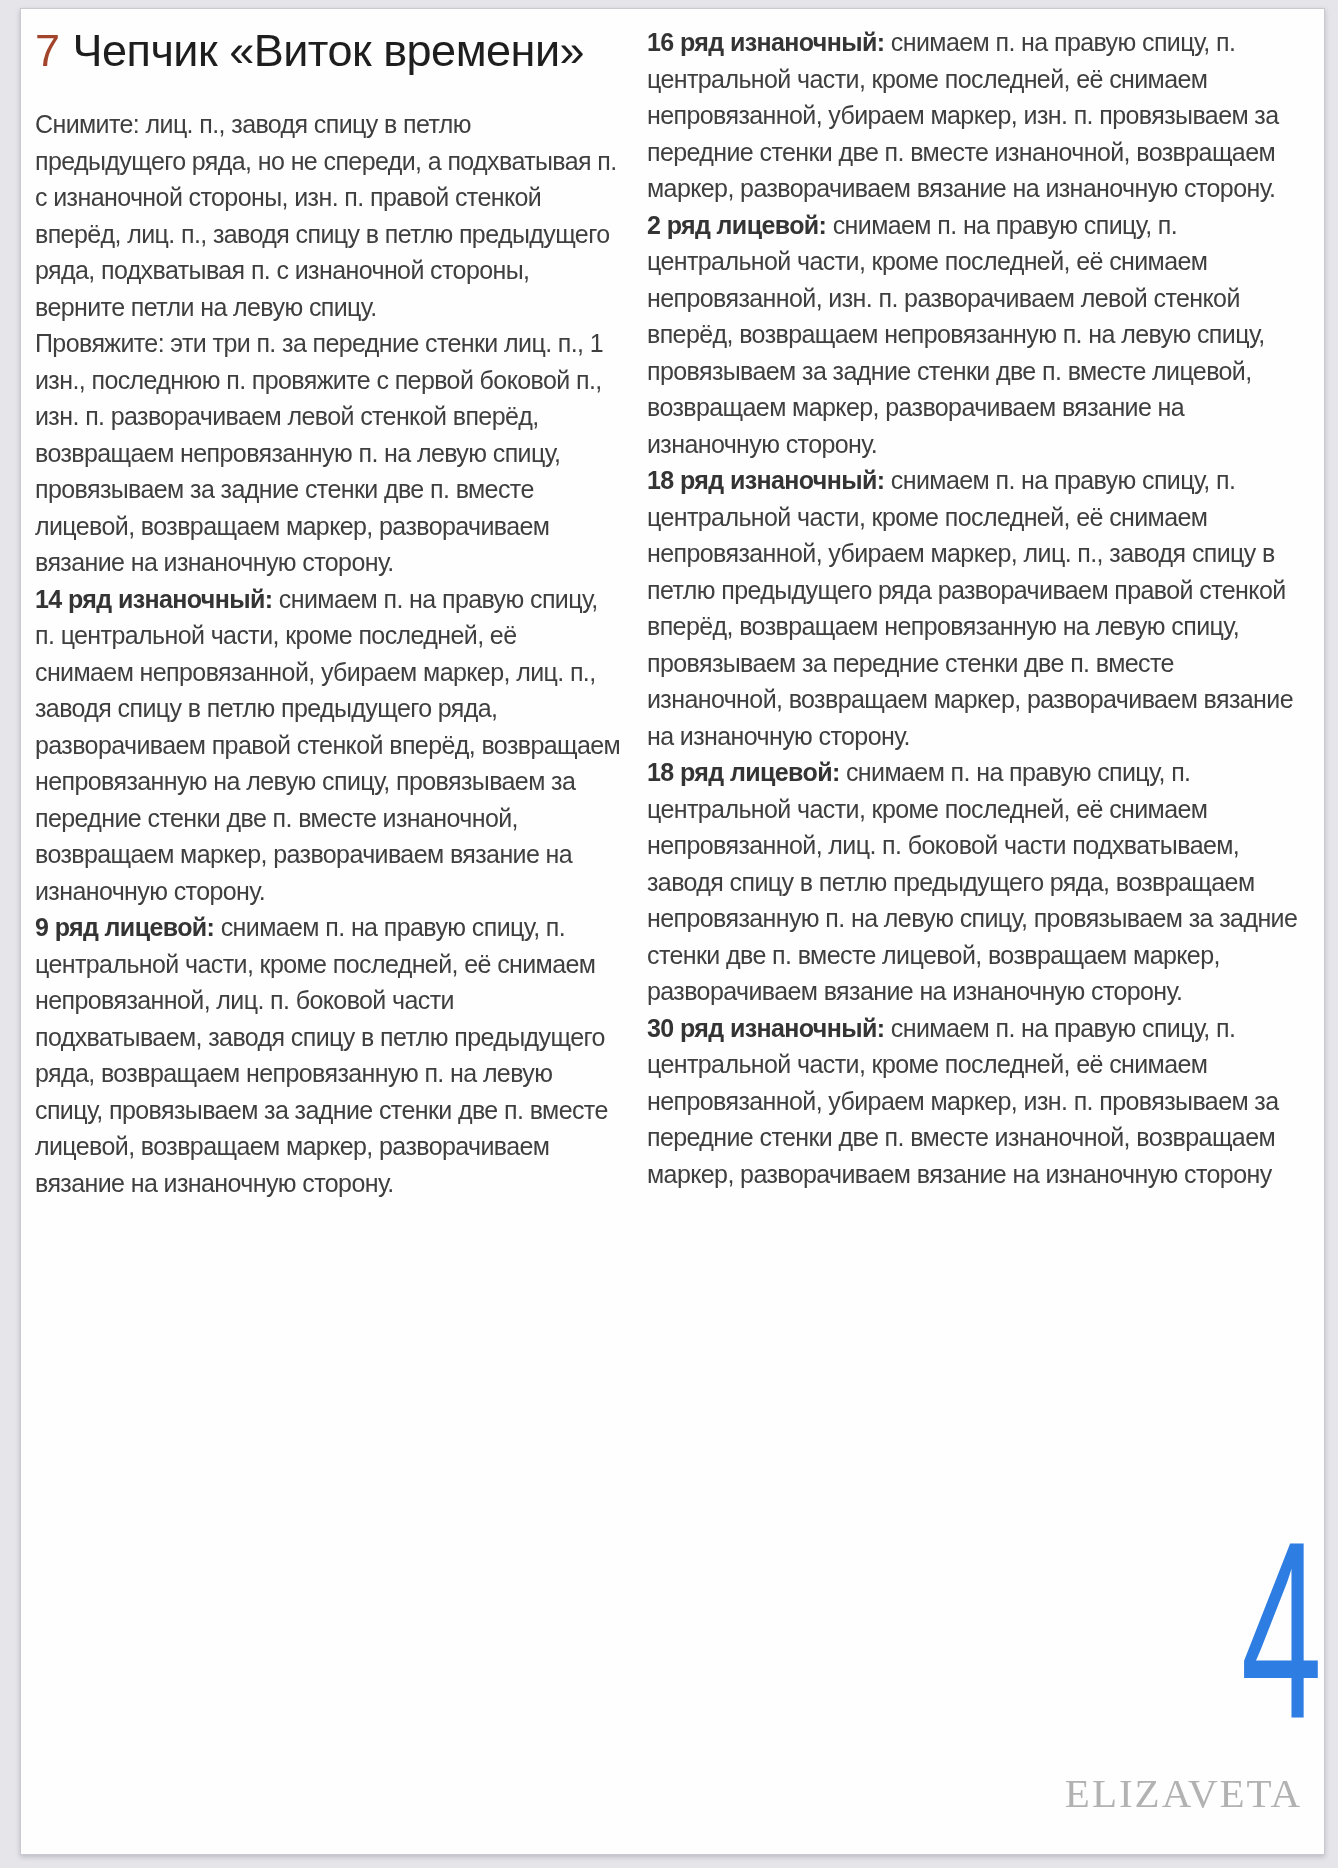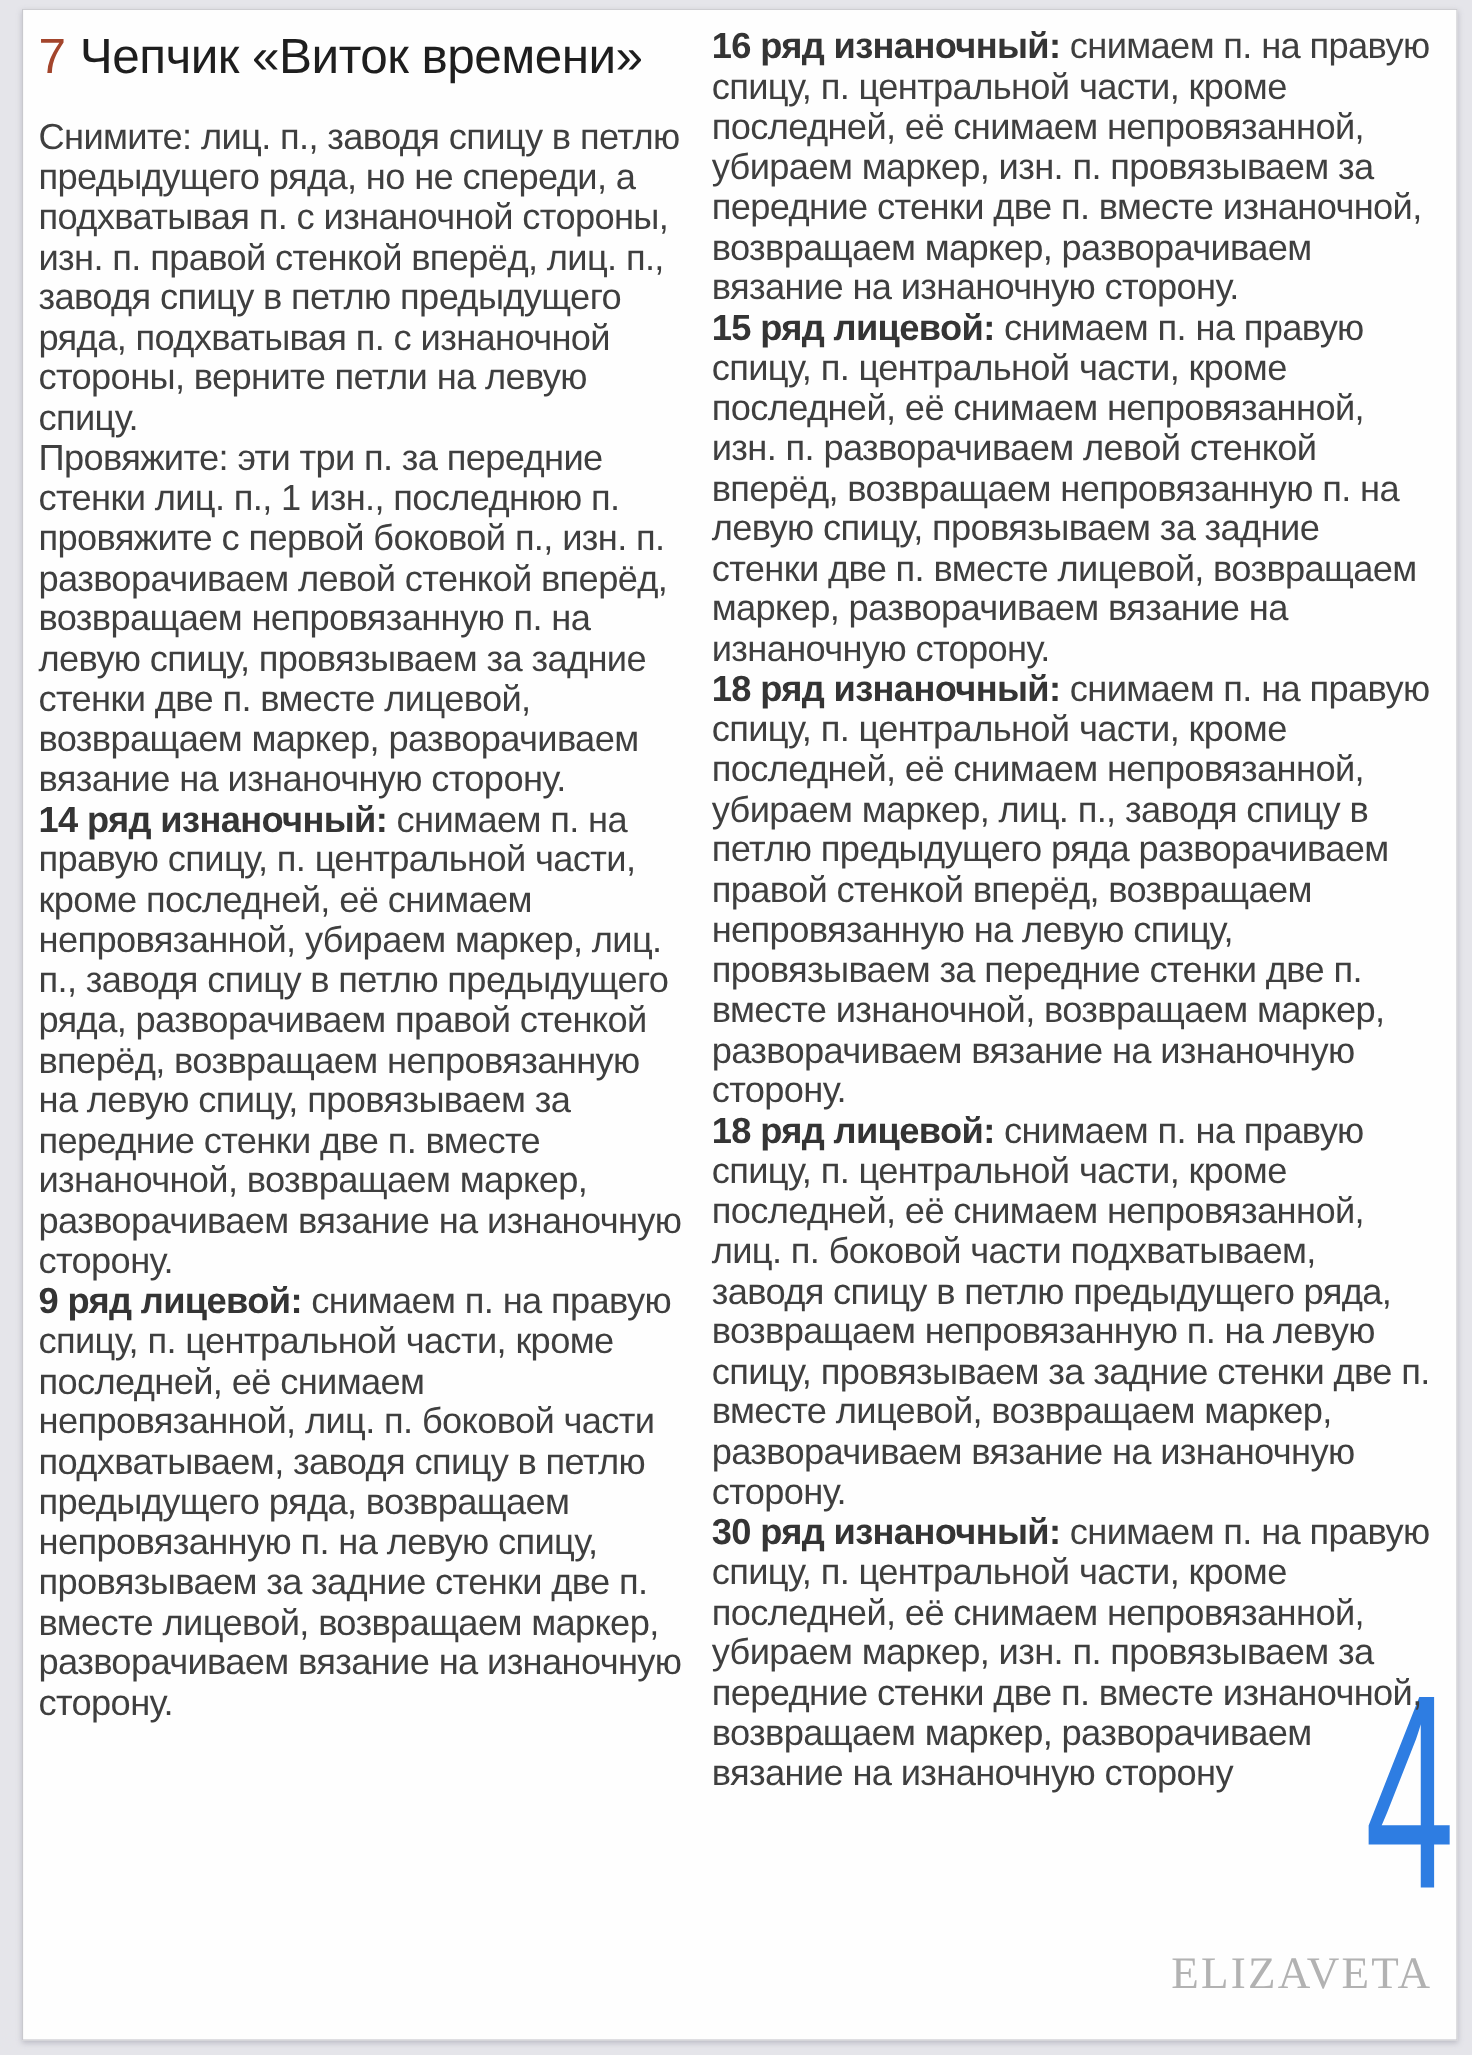--- a/index.html
+++ b/index.html
@@ -45,21 +45,21 @@
     letter-spacing: -0.5px;
     color: #1e1e1e;
     white-space: nowrap;
   }
   .title .num {
     color: #a3452c;
     margin-right: 13px;
   }
   p.para {
     margin: 0;
-    font-size: 33px;
+    font-size: 25px;
     line-height: 36.5px;
     letter-spacing: -0.6px;
     color: #3f3f3f;
     text-align: left;
   }
   p.para b {
     font-weight: 700;
     color: #343434;
   }
   .big-number {
@@ -102,21 +102,21 @@
         <p class="para"><b></b><span>Провяжите: эти три п. за передние стенки лиц. п., 1 изн., последнюю п. провяжите с первой боковой п., изн. п. разворачиваем левой стенкой вперёд, возвращаем непровязанную п. на левую спицу, провязываем за задние стенки две п. вместе лицевой, возвращаем маркер, разворачиваем вязание на изнаночную сторону.</span></p>
 
         <p class="para"><b>14 ряд изнаночный:</b><span> снимаем п. на правую спицу, п. центральной части, кроме последней, её снимаем непровязанной, убираем маркер, лиц. п., заводя спицу в петлю предыдущего ряда, разворачиваем правой стенкой вперёд, возвращаем непровязанную на левую спицу, провязываем за передние стенки две п. вместе изнаночной, возвращаем маркер, разворачиваем вязание на изнаночную сторону.</span></p>
 
         <p class="para"><b>9 ряд лицевой:</b><span> снимаем п. на правую спицу, п. центральной части, кроме последней, её снимаем непровязанной, лиц. п. боковой части подхватываем, заводя спицу в петлю предыдущего ряда, возвращаем непровязанную п. на левую спицу, провязываем за задние стенки две п. вместе лицевой, возвращаем маркер, разворачиваем вязание на изнаночную сторону.</span></p>
       </div>
 
       <div class="col-right">
         <p class="para"><b>16 ряд изнаночный:</b><span> снимаем п. на правую спицу, п. центральной части, кроме последней, её снимаем непровязанной, убираем маркер, изн. п. провязываем за передние стенки две п. вместе изнаночной, возвращаем маркер, разворачиваем вязание на изнаночную сторону.</span></p>
 
-        <p class="para"><b>15 ряд лицевой:</b><span> снимаем п. на правую спицу, п. центральной части, кроме последней, её снимаем непровязанной, изн. п. разворачиваем левой стенкой вперёд, возвращаем непровязанную п. на левую спицу, провязываем за задние стенки две п. вместе лицевой, возвращаем маркер, разворачиваем вязание на изнаночную сторону.</span></p>
+        <p class="para"><b>2 ряд лицевой:</b><span> снимаем п. на правую спицу, п. центральной части, кроме последней, её снимаем непровязанной, изн. п. разворачиваем левой стенкой вперёд, возвращаем непровязанную п. на левую спицу, провязываем за задние стенки две п. вместе лицевой, возвращаем маркер, разворачиваем вязание на изнаночную сторону.</span></p>
 
         <p class="para"><b>18 ряд изнаночный:</b><span> снимаем п. на правую спицу, п. центральной части, кроме последней, её снимаем непровязанной, убираем маркер, лиц. п., заводя спицу в петлю предыдущего ряда разворачиваем правой стенкой вперёд, возвращаем непровязанную на левую спицу, провязываем за передние стенки две п. вместе изнаночной, возвращаем маркер, разворачиваем вязание на изнаночную сторону.</span></p>
 
         <p class="para"><b>18 ряд лицевой:</b><span> снимаем п. на правую спицу, п. центральной части, кроме последней, её снимаем непровязанной, лиц. п. боковой части подхватываем, заводя спицу в петлю предыдущего ряда, возвращаем непровязанную п. на левую спицу, провязываем за задние стенки две п. вместе лицевой, возвращаем маркер, разворачиваем вязание на изнаночную сторону.</span></p>
 
         <p class="para"><b>30 ряд изнаночный:</b><span> снимаем п. на правую спицу, п. центральной части, кроме последней, её снимаем непровязанной, убираем маркер, изн. п. провязываем за передние стенки две п. вместе изнаночной, возвращаем маркер, разворачиваем вязание на изнаночную сторону</span></p>
       </div>
 
     </div>
 

